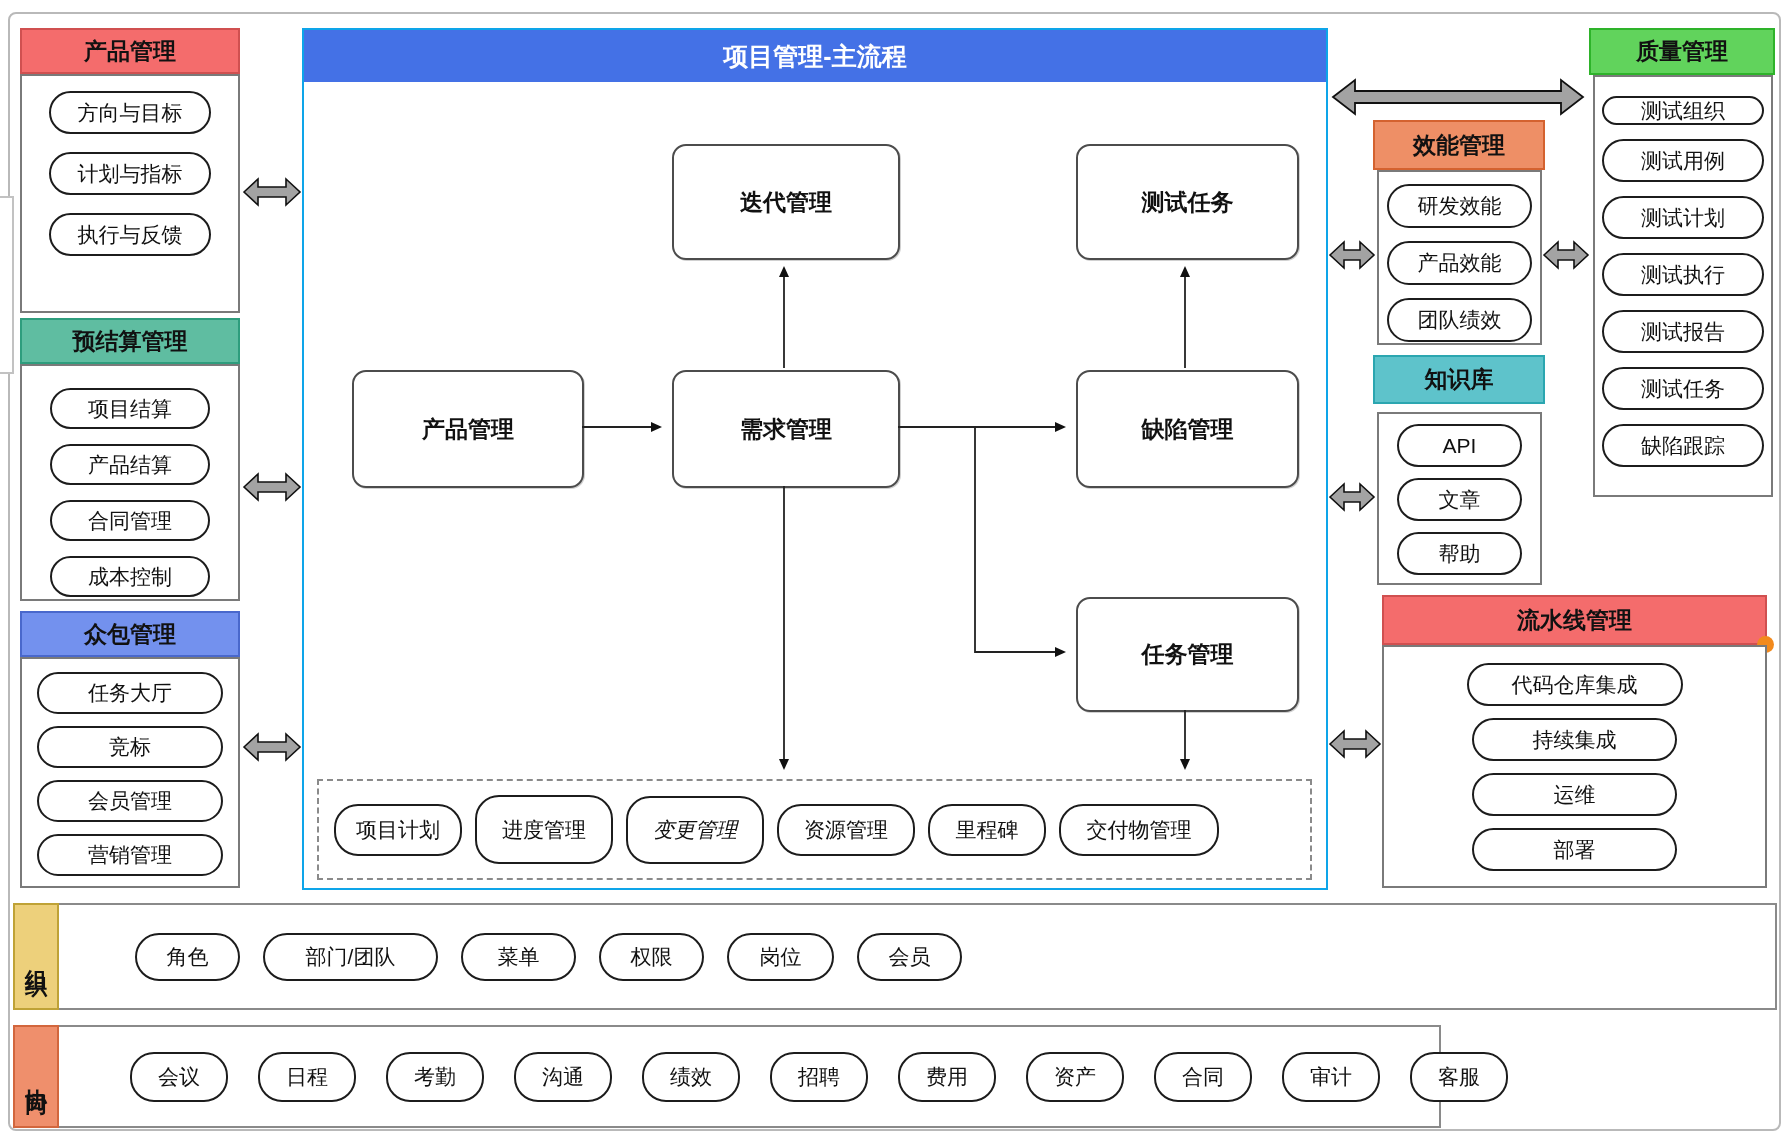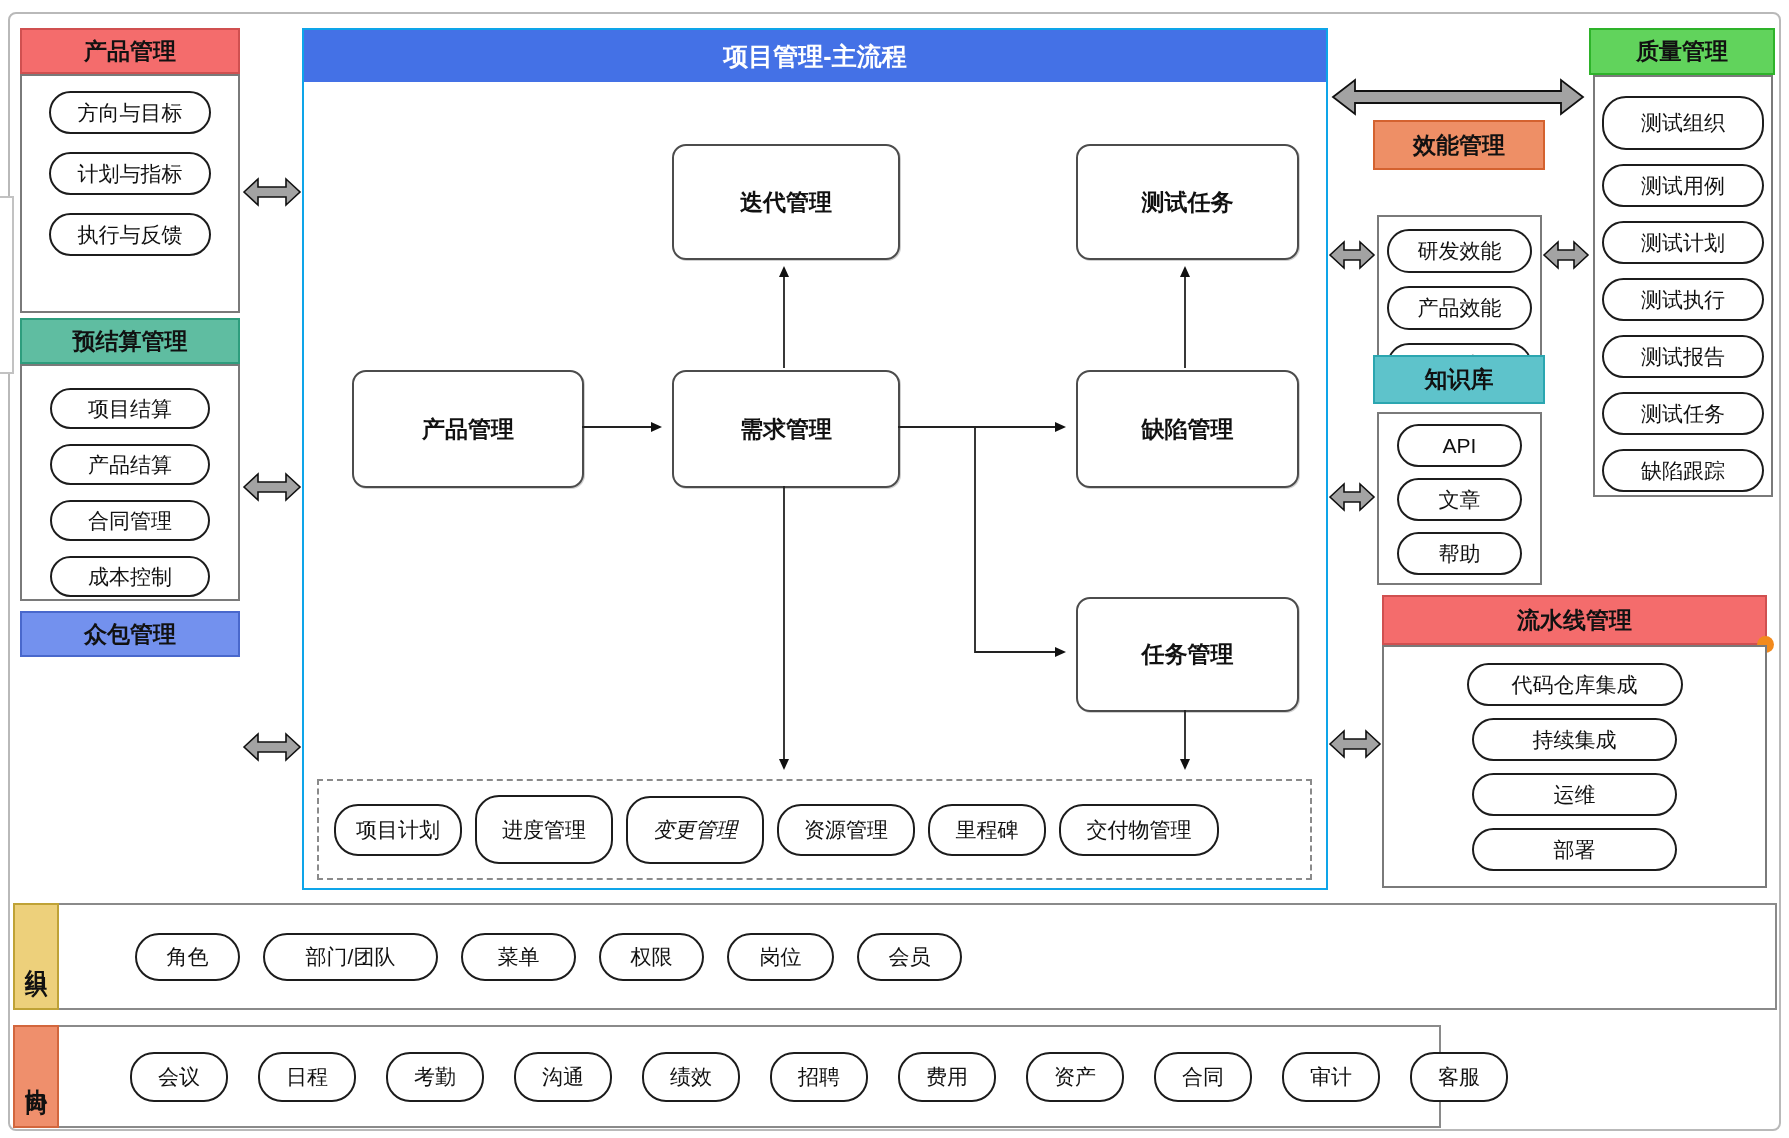--- a/index.html
+++ b/index.html
@@ -60,20 +60,26 @@
 
   <div class="abs sec-hdr" style="left: 20px; top: 318px; width: 220px; height: 46px; background: rgb(95, 189, 161); border-color: rgb(46, 157, 125);">预结算管理</div>
   <div class="abs sec-body" style="left:20px;top:364px;width:220px;height:237px;padding-top:22px;gap:15px;">
     <div class="pill" style="width:160px;height:41px;">项目结算</div>
     <div class="pill" style="width:160px;height:41px;">产品结算</div>
     <div class="pill" style="width:160px;height:41px;">合同管理</div>
     <div class="pill" style="width:160px;height:41px;">成本控制</div>
   </div>
 
   <div class="abs sec-hdr" style="left: 20px; top: 611px; width: 220px; height: 46px; background: rgb(115, 145, 238); border-color: rgb(73, 104, 204);">众包管理</div>
+  <div class="abs sec-body" style="left:20px;top:657px;width:220px;height:231px;padding-top:13px;gap:12px;">
+    <div class="pill" style="width:186px;height:42px;">任务大厅</div>
+    <div class="pill" style="width:186px;height:42px;">竞标</div>
+    <div class="pill" style="width:186px;height:42px;">会员管理</div>
+    <div class="pill" style="width:186px;height:42px;">营销管理</div>
+  </div>
 
   <div class="abs panel" style="left:302px;top:28px;width:1026px;height:862px;">
     <div class="panel-hdr" style="background: rgb(68, 113, 230);">项目管理-主流程</div>
 
     <div class="fbox" style="left:368px;top:114px;width:228px;height:116px;">迭代管理</div>
     <div class="fbox" style="left:772px;top:114px;width:223px;height:116px;">测试任务</div>
     <div class="fbox" style="left:48px;top:340px;width:232px;height:118px;">产品管理</div>
     <div class="fbox" style="left:368px;top:340px;width:228px;height:118px;">需求管理</div>
     <div class="fbox" style="left:772px;top:340px;width:223px;height:118px;">缺陷管理</div>
     <div class="fbox" style="left:772px;top:567px;width:223px;height:115px;">任务管理</div>
@@ -82,36 +88,36 @@
       <div class="pill" style="width:128px;height:52px;">项目计划</div>
       <div class="pill" style="width:138px;height:69px;">进度管理</div>
       <div class="pill" style="width:138px;height:68px;font-style:italic;">变更管理</div>
       <div class="pill" style="width:138px;height:52px;">资源管理</div>
       <div class="pill" style="width:118px;height:52px;">里程碑</div>
       <div class="pill" style="width:160px;height:52px;">交付物管理</div>
     </div>
   </div>
 
   <div class="abs sec-hdr" style="left: 1373px; top: 120px; width: 172px; height: 50px; background: rgb(238, 143, 102); border-color: rgb(212, 98, 47);">效能管理</div>
-  <div class="abs sec-body" style="left:1377px;top:170px;width:165px;height:175px;padding-top:12px;gap:13px;margin-top:45px;">
+  <div class="abs sec-body" style="left:1377px;top:170px;width:165px;height:175px;padding-top:12px;gap:13px;">
     <div class="pill" style="width:145px;height:44px;">研发效能</div>
     <div class="pill" style="width:145px;height:44px;">产品效能</div>
     <div class="pill" style="width:145px;height:44px;">团队绩效</div>
   </div>
 
   <div class="abs sec-hdr" style="left: 1373px; top: 355px; width: 172px; height: 49px; background: rgb(94, 195, 203); border-color: rgb(43, 166, 176);">知识库</div>
   <div class="abs sec-body" style="left:1377px;top:412px;width:165px;height:173px;padding-top:10px;gap:11px;">
     <div class="pill" style="width:125px;height:43px;">API</div>
     <div class="pill" style="width:125px;height:43px;">文章</div>
     <div class="pill" style="width:125px;height:43px;">帮助</div>
   </div>
 
   <div class="abs sec-hdr" style="left: 1589px; top: 28px; width: 186px; height: 47px; background: rgb(97, 211, 92); border-color: rgb(46, 179, 42);">质量管理</div>
   <div class="abs sec-body" style="left:1593px;top:75px;width:180px;height:422px;padding-top:19px;gap:14px;">
-    <div class="pill" style="width:162px;height:54px;">测试组织</div>
+    <div class="pill" style="width:162px;height:29px;">测试组织</div>
     <div class="pill" style="width:162px;height:43px;">测试用例</div>
     <div class="pill" style="width:162px;height:43px;">测试计划</div>
     <div class="pill" style="width:162px;height:43px;">测试执行</div>
     <div class="pill" style="width:162px;height:43px;">测试报告</div>
     <div class="pill" style="width:162px;height:43px;">测试任务</div>
     <div class="pill" style="width:162px;height:43px;">缺陷跟踪</div>
   </div>
 
   <div class="abs sec-hdr" style="left: 1382px; top: 595px; width: 385px; height: 50px; background: rgb(244, 108, 108); border-color: rgb(208, 80, 80);">流水线管理</div>
   <div class="dot" style="left: 1757px; top: 636px; width: 17px; height: 17px; background: rgb(242, 138, 29);"></div>

